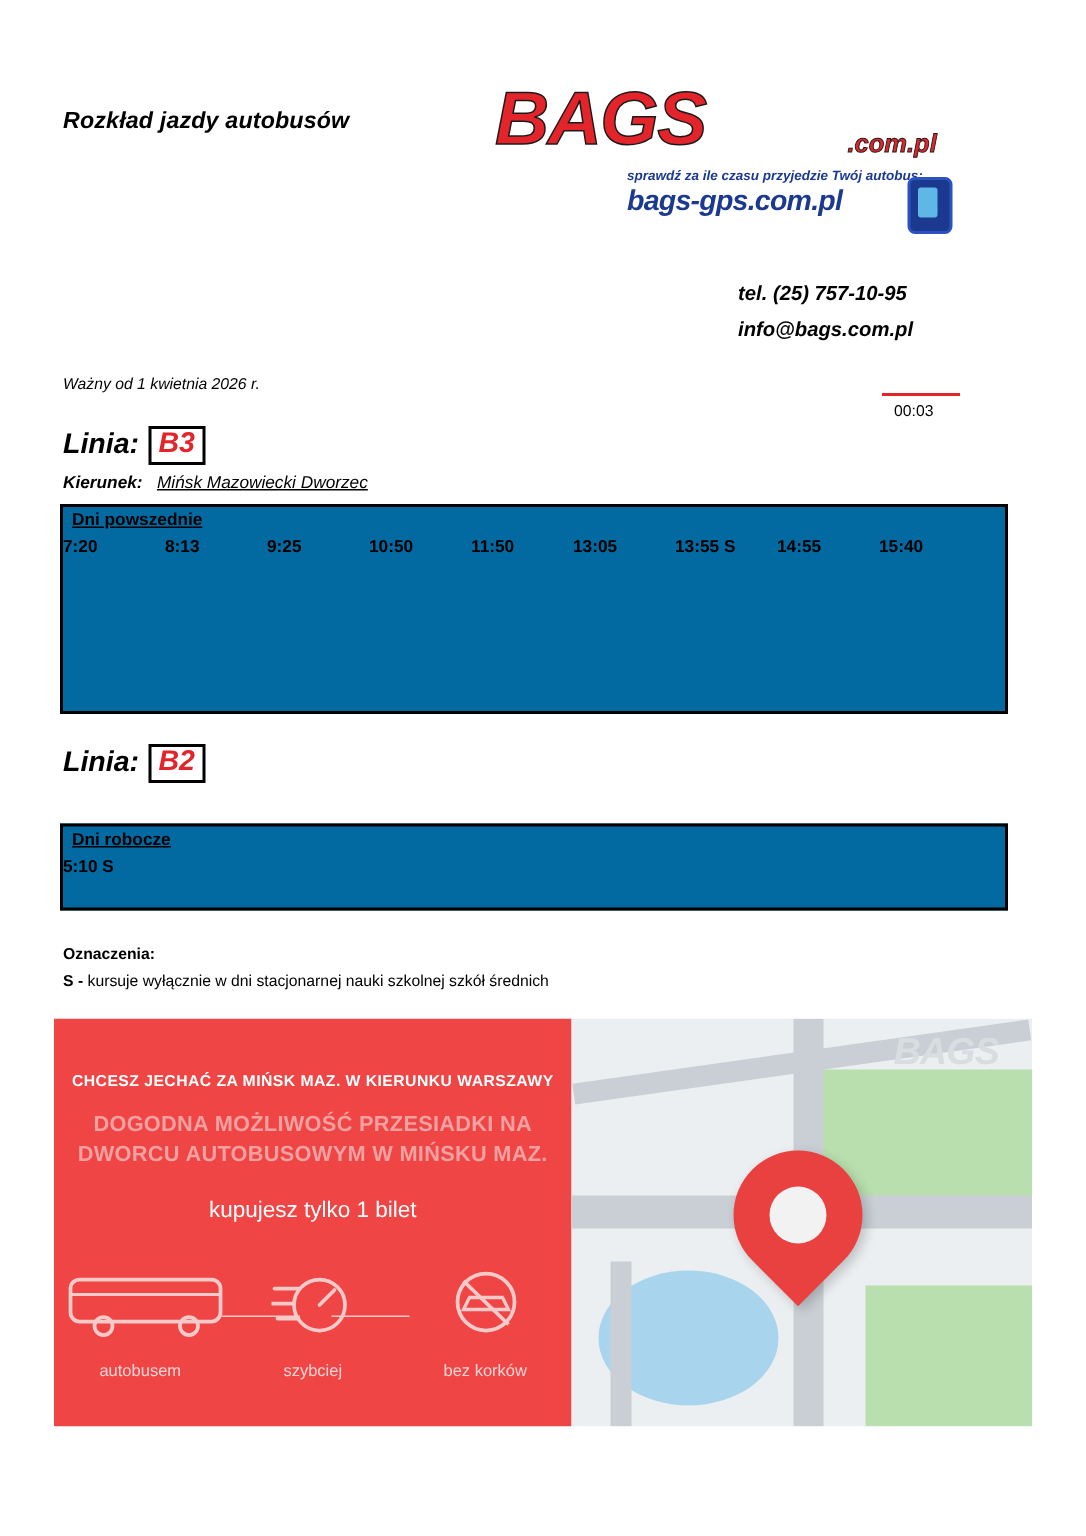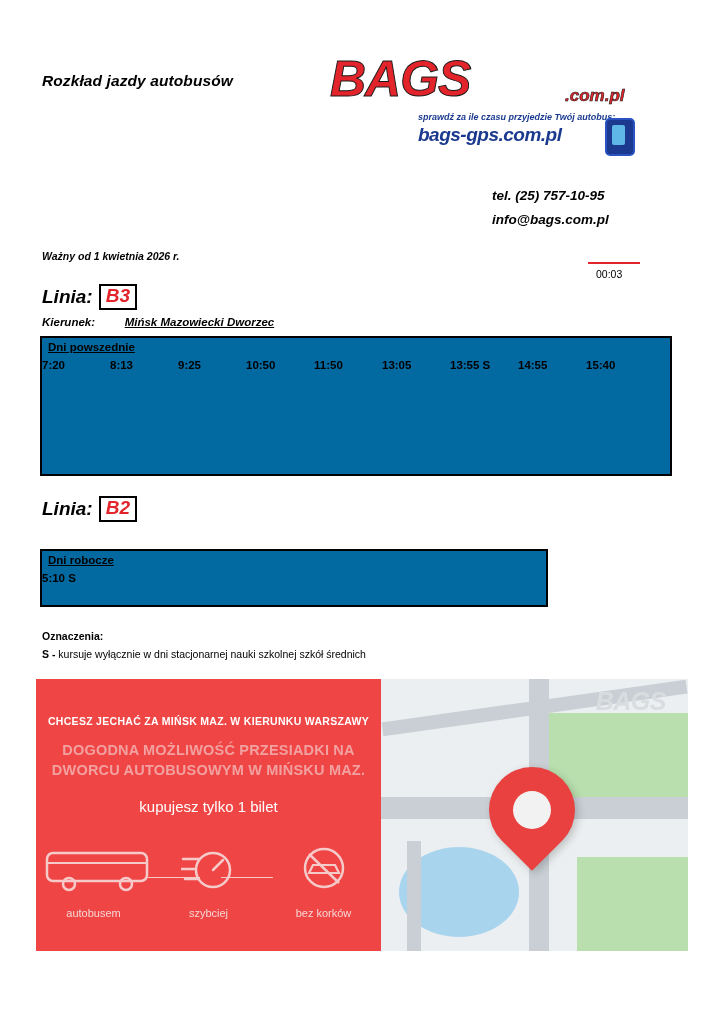--- a/index.html
+++ b/index.html
@@ -137,21 +137,21 @@
     font-weight: bold;
     font-style: italic;
     line-height: 1.75;
   }
 
   .valid-from {
     position: absolute;
     left: 42px;
     top: 250px;
     font-size: 10.5px;
-    font-weight: bold;
+    font-weight: normal;
     font-style: italic;
   }
 
   .red-rule {
     position: absolute;
     left: 588px;
     top: 262px;
     width: 52px;
     height: 2px;
     background: #e3242b;
@@ -188,23 +188,22 @@
   .kierunek {
     position: absolute;
     font-size: 11.5px;
     font-weight: bold;
     font-style: italic;
   }
   .kierunek .k-label {
     font-weight: bold;
   }
   .kierunek .k-dest {
-    font-weight: bold;
+    font-weight: normal;
     text-decoration: underline;
-    margin-left: 20px;
   }
   .kierunek .k-via {
     font-weight: normal;
     font-style: italic;
     text-decoration: none;
   }
 
   .table-box {
     position: absolute;
     border: 2.5px solid #000;
@@ -411,21 +410,21 @@
       <span class="time-cell">14:55</span>
       <span class="time-cell">15:40</span>
     </div>
   </div>
 
   <div class="linia-row" style="left:42px; top:496px;">
     <span class="linia-label">Linia:</span>
     <span class="linia-badge">B2</span>
   </div>
 
-  <div class="table-box" style="left:40px; top:549px; width:508px; height:58px;">
+  <div class="table-box" style="left:40px; top:549px; width:632px; height:58px;">
     <div class="day-head">Dni robocze</div>
     <div class="times-row">
       <span class="time-cell">5:10 S</span>
     </div>
   </div>
 
   <div class="legend-title">Oznaczenia:</div>
   <div class="legend-item">
     <b>S -</b>
     <span>kursuje wyłącznie w dni stacjonarnej nauki szkolnej szkół średnich</span>

